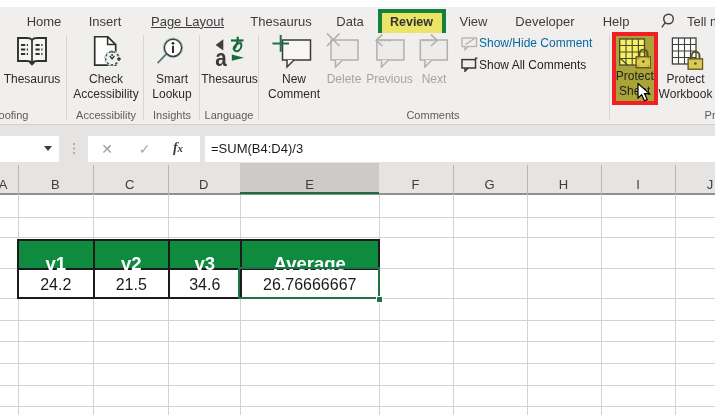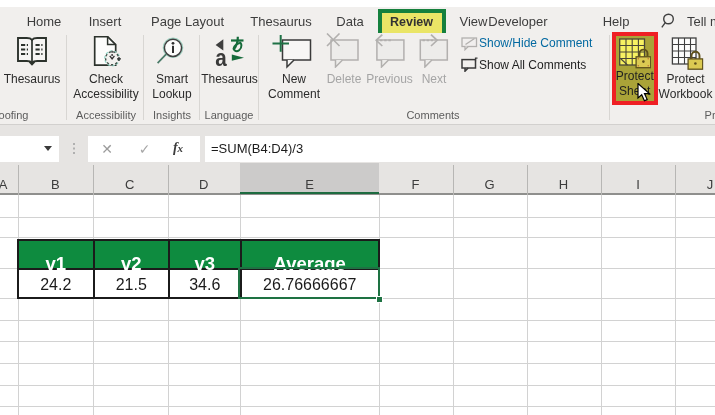--- a/index.html
+++ b/index.html
@@ -41,29 +41,29 @@
 .td{background:#fff;color:#1b1b1b;font-size:16px;display:flex;align-items:center;justify-content:center;padding-top:4px;box-sizing:border-box;}
 #sel{position:absolute;left:238.3px;top:267.2px;width:141.5px;height:31.6px;border:2.5px solid #1e7243;box-sizing:border-box;}
 #han{position:absolute;left:375.6px;top:295.8px;width:5px;height:5px;background:#1e7243;border:1px solid #fff;}
 </style>
 </head>
 <body>
 <div id="app">
   <div id="tabbar">
     <span class="tab" style="left:44px;">Home</span>
     <span class="tab" style="left:105px;">Insert</span>
-    <span class="tab" style="left:187.5px;">Page Layout</span>
+    <span class="tab" style="left:187.5px;text-decoration:underline;">Page Layout</span>
     <span class="tab" style="left:281px;">Thesaurus</span>
     <span class="tab" style="left:350px;">Data</span>
     <div id="revbox">
         <span id="revtxt">Review</span>
         <div id="revline"></div>
       </div>
     <span class="tab" style="left:473.5px;">View</span>
-    <span class="tab" style="left:518px;">Developer</span>
+    <span class="tab" style="left:545px;">Developer</span>
     <span class="tab" style="left:616px;">Help</span>
     <svg class="abs" style="left:660.5px;top:6px;" width="16" height="16" viewBox="0 0 16 16">
       <circle cx="7.5" cy="6" r="4.8" fill="none" stroke="#3f3f3f" stroke-width="1.4"></circle>
       <line x1="4.3" y1="9.7" x2="0.8" y2="14.3" stroke="#3f3f3f" stroke-width="1.4"></line>
     </svg>
     <span class="tab" style="left:687px;transform:none;">Tell me wh</span>
   </div>
 
   <div id="ribbon">
     <div class="vsep" style="left:66px;"></div>

